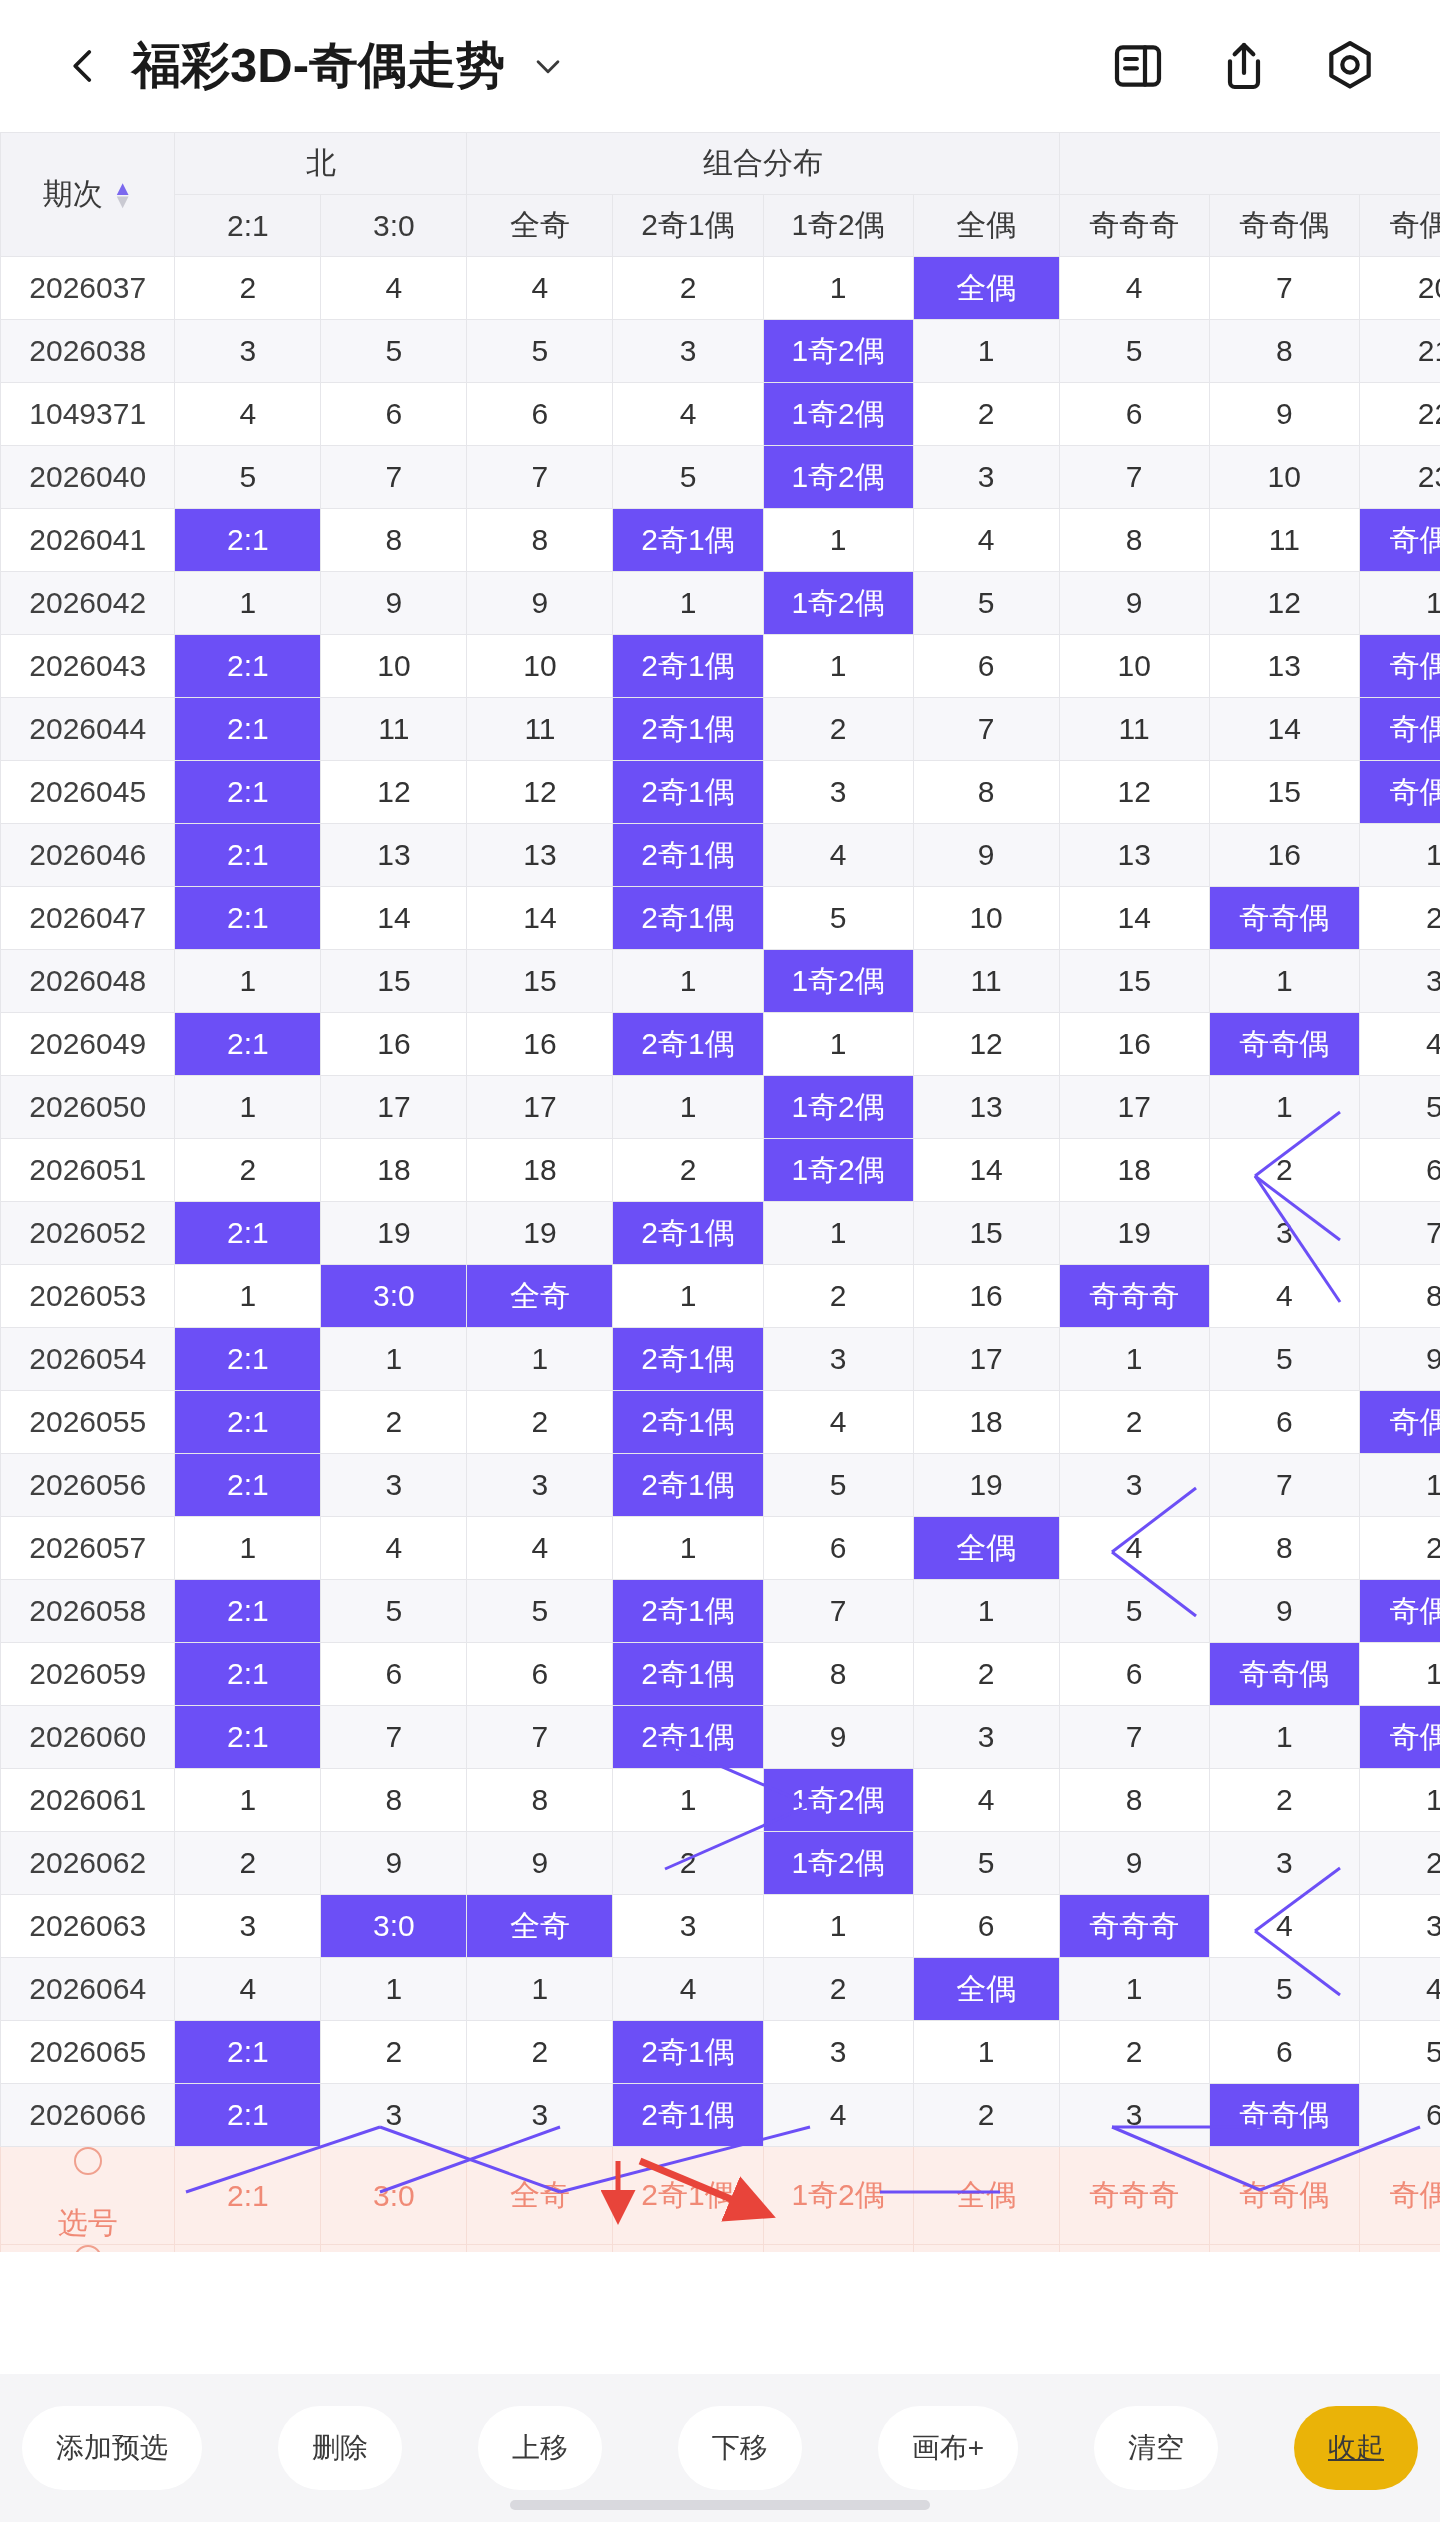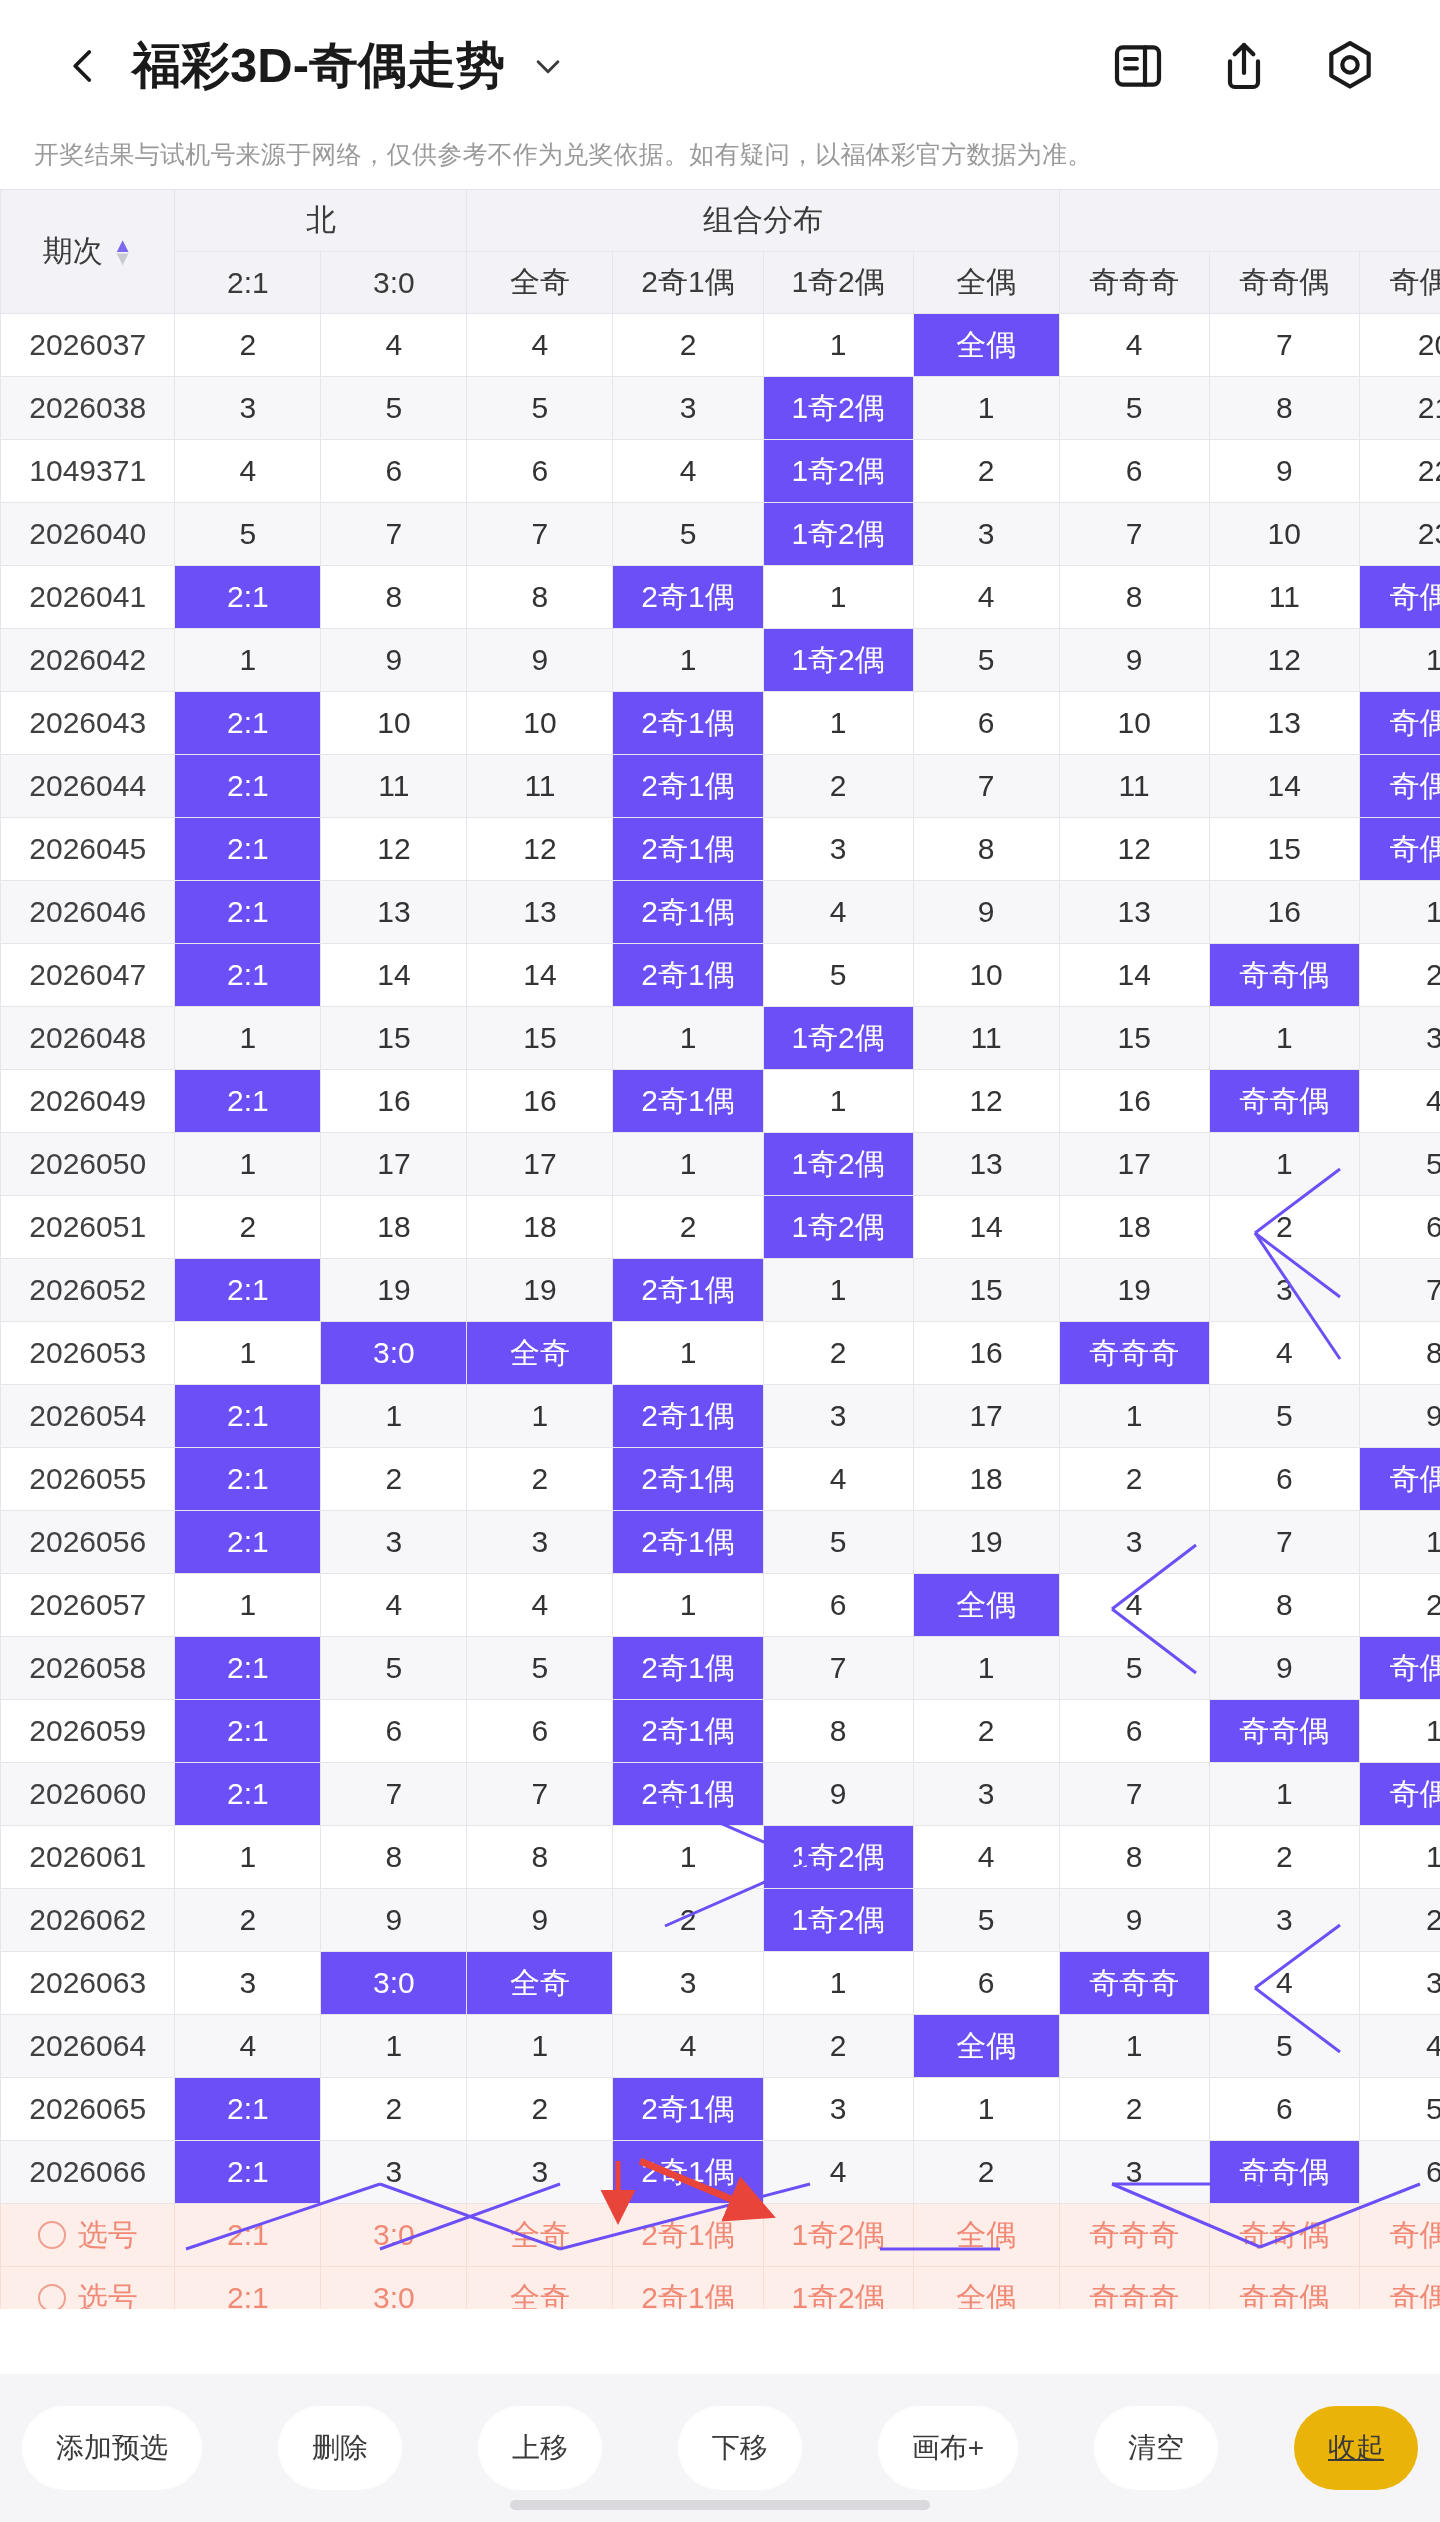--- a/index.html
+++ b/index.html
@@ -128,21 +128,21 @@
 
   
   tbody tr.pickrow td {
     background: #fdeeea;
     color: #f08a76;
     height: 63px;
     font-size: 30px;
     border-color: #f6ddd6;
   }
   tbody tr.pickrow td.period { color:#f08a76; }
-  .pick-label { display:flex; align-items:center; justify-content:center; gap: 12px; }
+  .pick-label { display:flex; align-items:center; justify-content:center; gap: 28px; flex-direction: column; }
   .radio {
     width: 28px; height: 28px; border-radius: 50%;
     border: 2px solid #f0a08e; display:inline-block;
   }
 
   
   .lines {
     position: absolute;
     left: 0; top: 0;
     width: 1510px; height: 2120px;
@@ -227,21 +227,20 @@
       </div>
       <div class="hicon">
         <svg viewBox="0 0 24 24" fill="none" stroke="#1a1a1a" stroke-width="1.8" stroke-linecap="round" stroke-linejoin="round">
           <path d="M12 2.2l8 4.6v9.4l-8 4.6-8-4.6V6.8z"></path>
           <circle cx="12" cy="11.5" r="3.3"></circle>
         </svg>
       </div>
     </div>
   </div>
 
-  <div class="notice">开奖结果与试机号来源于网络，仅供参考不作为兑奖依据。如有疑问，以福体彩官方数据为准。</div>
 
   <div class="table-wrap">
     <table class="grid">
       <colgroup>
         <col class="c-period">
         <col class="c-n">
           <col class="c-n">
         <col class="c-n">
           <col class="c-w">
           <col class="c-w">

